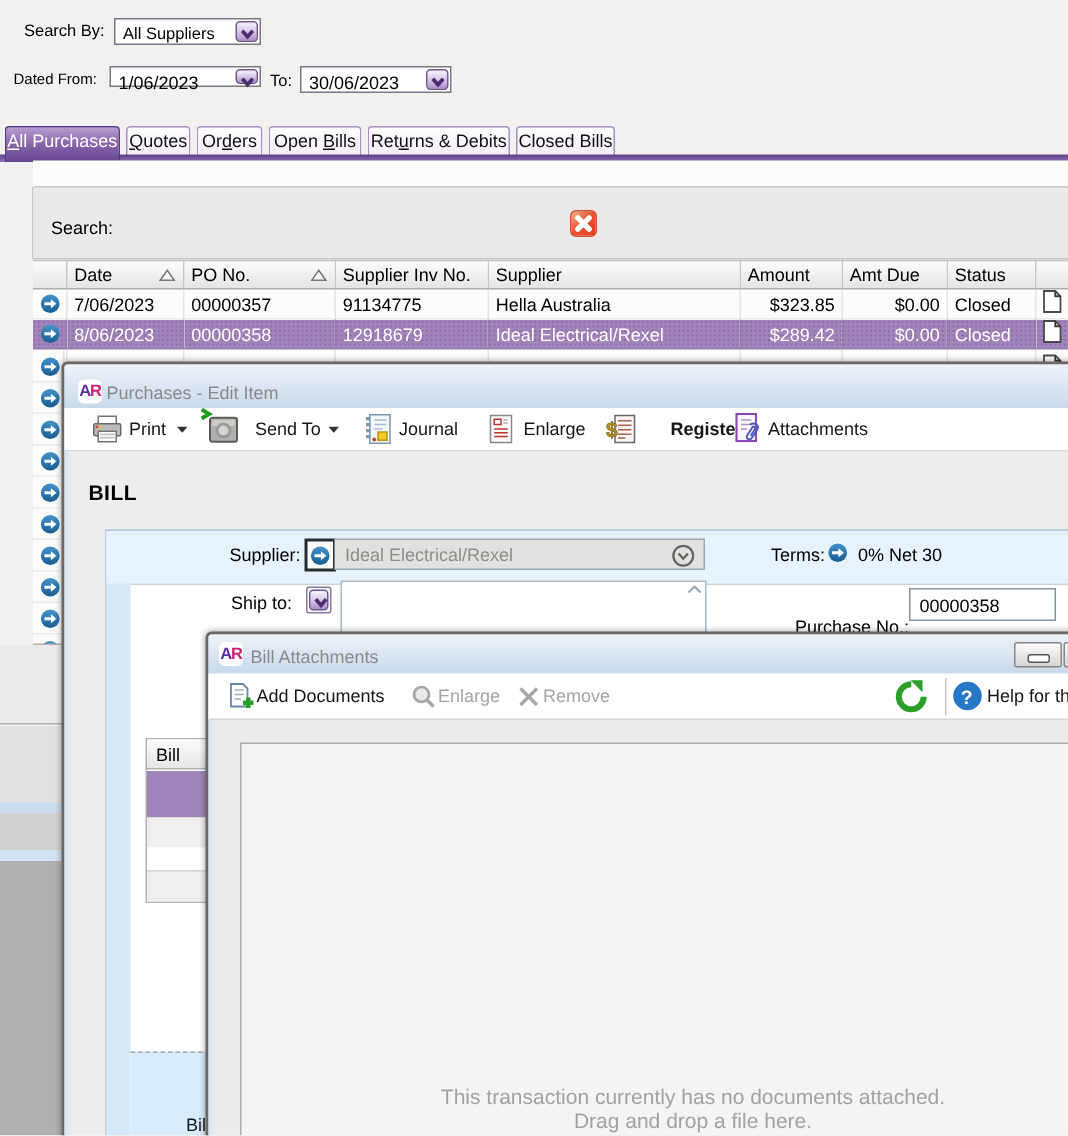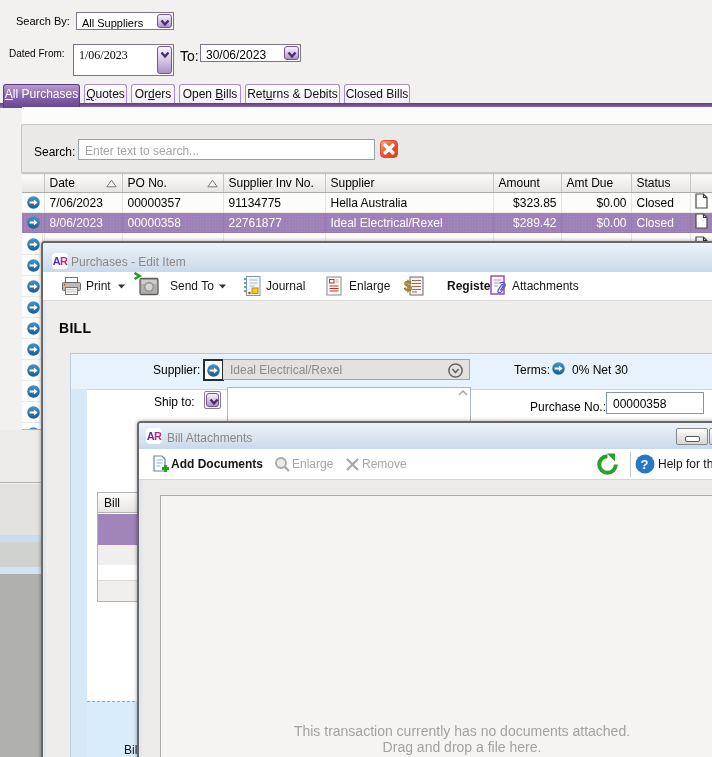--- a/index.html
+++ b/index.html
@@ -90,52 +90,49 @@
   <div class="abs" style="left:16px; top:15px; font-size:11px;">Search By:</div>
   <div class="field" style="left:76px; top:12px; width:98px; height:18px;">
     <span class="val" style="font-size:11px; top:3.5px;">All Suppliers</span>
     <span class="pbtn">
         <svg width="12" height="10">
           <path d="M2.5 2.5 L6 6.5 L9.5 2.5" fill="none" stroke="#4a2d6e" stroke-width="2.4"></path>
         </svg>
       </span>
   </div>
   <div class="abs" style="left:9px; top:48px; font-size:10px;">Dated From:</div>
-  <div class="field" style="left:73px; top:44px; width:101px; height:32px;font-family:Liberation Serif, serif;">
+  <div class="field" style="left:73px; top:44px; width:101px; height:14px;">
     <span class="val">1/06/2023</span>
     <span class="pbtn">
         <svg width="12" height="10">
           <path d="M2.5 2.5 L6 6.5 L9.5 2.5" fill="none" stroke="#4a2d6e" stroke-width="2.4"></path>
         </svg>
       </span>
   </div>
-  <div class="abs" style="left:180px; top:48px; font-size:14px;">To:</div>
+  <div class="abs" style="left:180px; top:48px; font-size:11px;">To:</div>
   <div class="field" style="left:200px; top:44px; width:101px; height:18px;">
     <span class="val">30/06/2023</span>
     <span class="pbtn">
         <svg width="12" height="10">
           <path d="M2.5 2.5 L6 6.5 L9.5 2.5" fill="none" stroke="#4a2d6e" stroke-width="2.4"></path>
         </svg>
       </span>
   </div>
 
   <div class="tab" style="left:84px;  width:43px;"><u>Q</u>uotes</div>
   <div class="tab" style="left:131px; width:44px;">Or<u>d</u>ers</div>
   <div class="tab" style="left:179px; width:62px;">Open <u>B</u>ills</div>
   <div class="tab" style="left:245px; width:95px;">Ret<u>u</u>rns &amp; Debits</div>
   <div class="tab" style="left:344px; width:66px;">Closed Bills</div>
   <div id="tabstrip"></div>
   <div id="tabsel"><u>A</u>ll Purchases</div>
 
   <div id="well"></div>
   <div id="searchpanel"></div>
   <div class="abs" style="left:34px; top:145px;">Search:</div>
-  <div id="searchinput">
-      <span>Enter text to search...</span>
-    </div>
   <div id="redx"><svg width="16" height="16" viewBox="0 0 16 16">
         <path d="M4.2 4.2 L11.8 11.8 M11.8 4.2 L4.2 11.8" stroke="#fff" stroke-width="3.6" stroke-linecap="round"></path>
       </svg></div>
 
   <svg width="0" height="0" style="position:absolute">
     <defs>
       <symbol id="barrow" viewBox="0 0 15 15">
         <circle cx="7.5" cy="7.5" r="7.2" fill="url(#bg1)"></circle>
         <path d="M3 6.3 H8 V4 L12.3 7.5 L8 11 V8.7 H3 Z" fill="#fff"></path>
       </symbol>
@@ -196,21 +193,21 @@
             </svg></td>
     </tr>
     <tr class="sel">
       <td style="padding:0">
             <svg class="bcirc" style="margin:0 0 0 5px">
               <use href="#barrow"></use>
             </svg>
           </td>
       <td>8/06/2023</td>
           <td>00000358</td>
-          <td>22761877</td>
+          <td>12918679</td>
           <td>Ideal Electrical/Rexel</td>
       <td class="num">$289.42</td>
           <td class="num">$0.00</td>
           <td>Closed</td>
       <td style="padding:0 0 0 4px"><svg class="docic">
               <use href="#docpage"></use>
             </svg></td>
     </tr>
     <tr>
       <td style="padding:0"></td>
@@ -377,21 +374,21 @@
         <svg width="12" height="10">
           <path d="M2.5 2.5 L6 6.5 L9.5 2.5" fill="none" stroke="#4a2d6e" stroke-width="2.4"></path>
         </svg>
       </span>
   </div>
   <div class="abs" style="left:227px; top:387px; width:244px; height:38px; background:#fff; border:1px solid #aab8c4;">
     <svg style="position:absolute; right:1px; top:1px;" width="12" height="8">
         <path d="M2 6 L6 2 L10 6" fill="none" stroke="#9aa8b4" stroke-width="1.5"></path>
       </svg>
   </div>
-  <div class="lbl" style="left:530px; top:400px;">Purchase No.:</div>
+  <div class="lbl" style="left:530px; top:411px;text-decoration:underline;">Purchase No.:</div>
   <div class="abs" style="left:606px; top:392px; width:98px; height:22px; background:#fff; border:1px solid #8496a6;">
     <span style="position:absolute; left:6px; top:4px;">00000358</span>
   </div>
 
   <div id="billgrid" style="left:97px; top:492px; width:63px; height:110px;">
     <div style="position:absolute; left:0; top:0; right:0; height:20px; background:linear-gradient(#fbfbfa,#e8e6e4); border-bottom:1px solid #b4b2b0; padding:3px 0 0 6px; font-size:12px;">Bill</div>
     <div style="position:absolute; left:0; top:21px; right:0; height:31px; background:#a184ba;"></div>
     <div style="position:absolute; left:0; top:52px; right:0; height:20px; background:#f0efed;"></div>
     <div style="position:absolute; left:0; top:72px; right:0; height:15px; background:#fff;"></div>
     <div style="position:absolute; left:0; top:87px; right:0; height:21px; background:#f0efed; border-top:1px solid #d8d6d4;"></div>
@@ -408,21 +405,21 @@
         <i></i>
       </div>
     <div class="minbtn" style="left:570px; top:5px;"></div>
     <div class="toolbar" id="dlgtb" style="top:26px; height:31px;">
 
       <svg style="position:absolute; left:13px; top:6px;" width="19" height="19" viewBox="0 0 19 19">
         <path d="M2 1 H10 L13 4 V16 H2 Z" fill="#fdfdfd" stroke="#6a88a6" stroke-width="1.2"></path>
         <path d="M4.5 5 H10.5 M4.5 8 H10.5 M4.5 11 H8.5" stroke="#9ab0c4" stroke-width="1.1"></path>
         <path d="M13.5 10 V17 M10 13.5 H17" stroke="#28a028" stroke-width="3"></path>
       </svg>
-      <span class="tbtxt" style="position:absolute; left:32px; top:8px; font-weight:bold;">Add Documents</span>
+      <span class="tbtxt" style="position:absolute; left:32px; top:8px; font-weight:normal;">Add Documents</span>
 
       <svg style="position:absolute; left:135px; top:7px;" width="17" height="17" viewBox="0 0 17 17">
         <circle cx="7" cy="7" r="5" fill="#eceae8" stroke="#a8a6a4" stroke-width="1.8"></circle>
         <path d="M11 11 L15 15" stroke="#a8a6a4" stroke-width="2.4"></path>
       </svg>
       <span class="tbtxt dis" style="position:absolute; left:153px; top:8px;">Enlarge</span>
 
       <svg style="position:absolute; left:206px; top:8px;" width="15" height="15" viewBox="0 0 15 15">
         <path d="M2 2 L13 13 M13 2 L2 13" stroke="#a8a6a4" stroke-width="2.2"></path>
       </svg>

